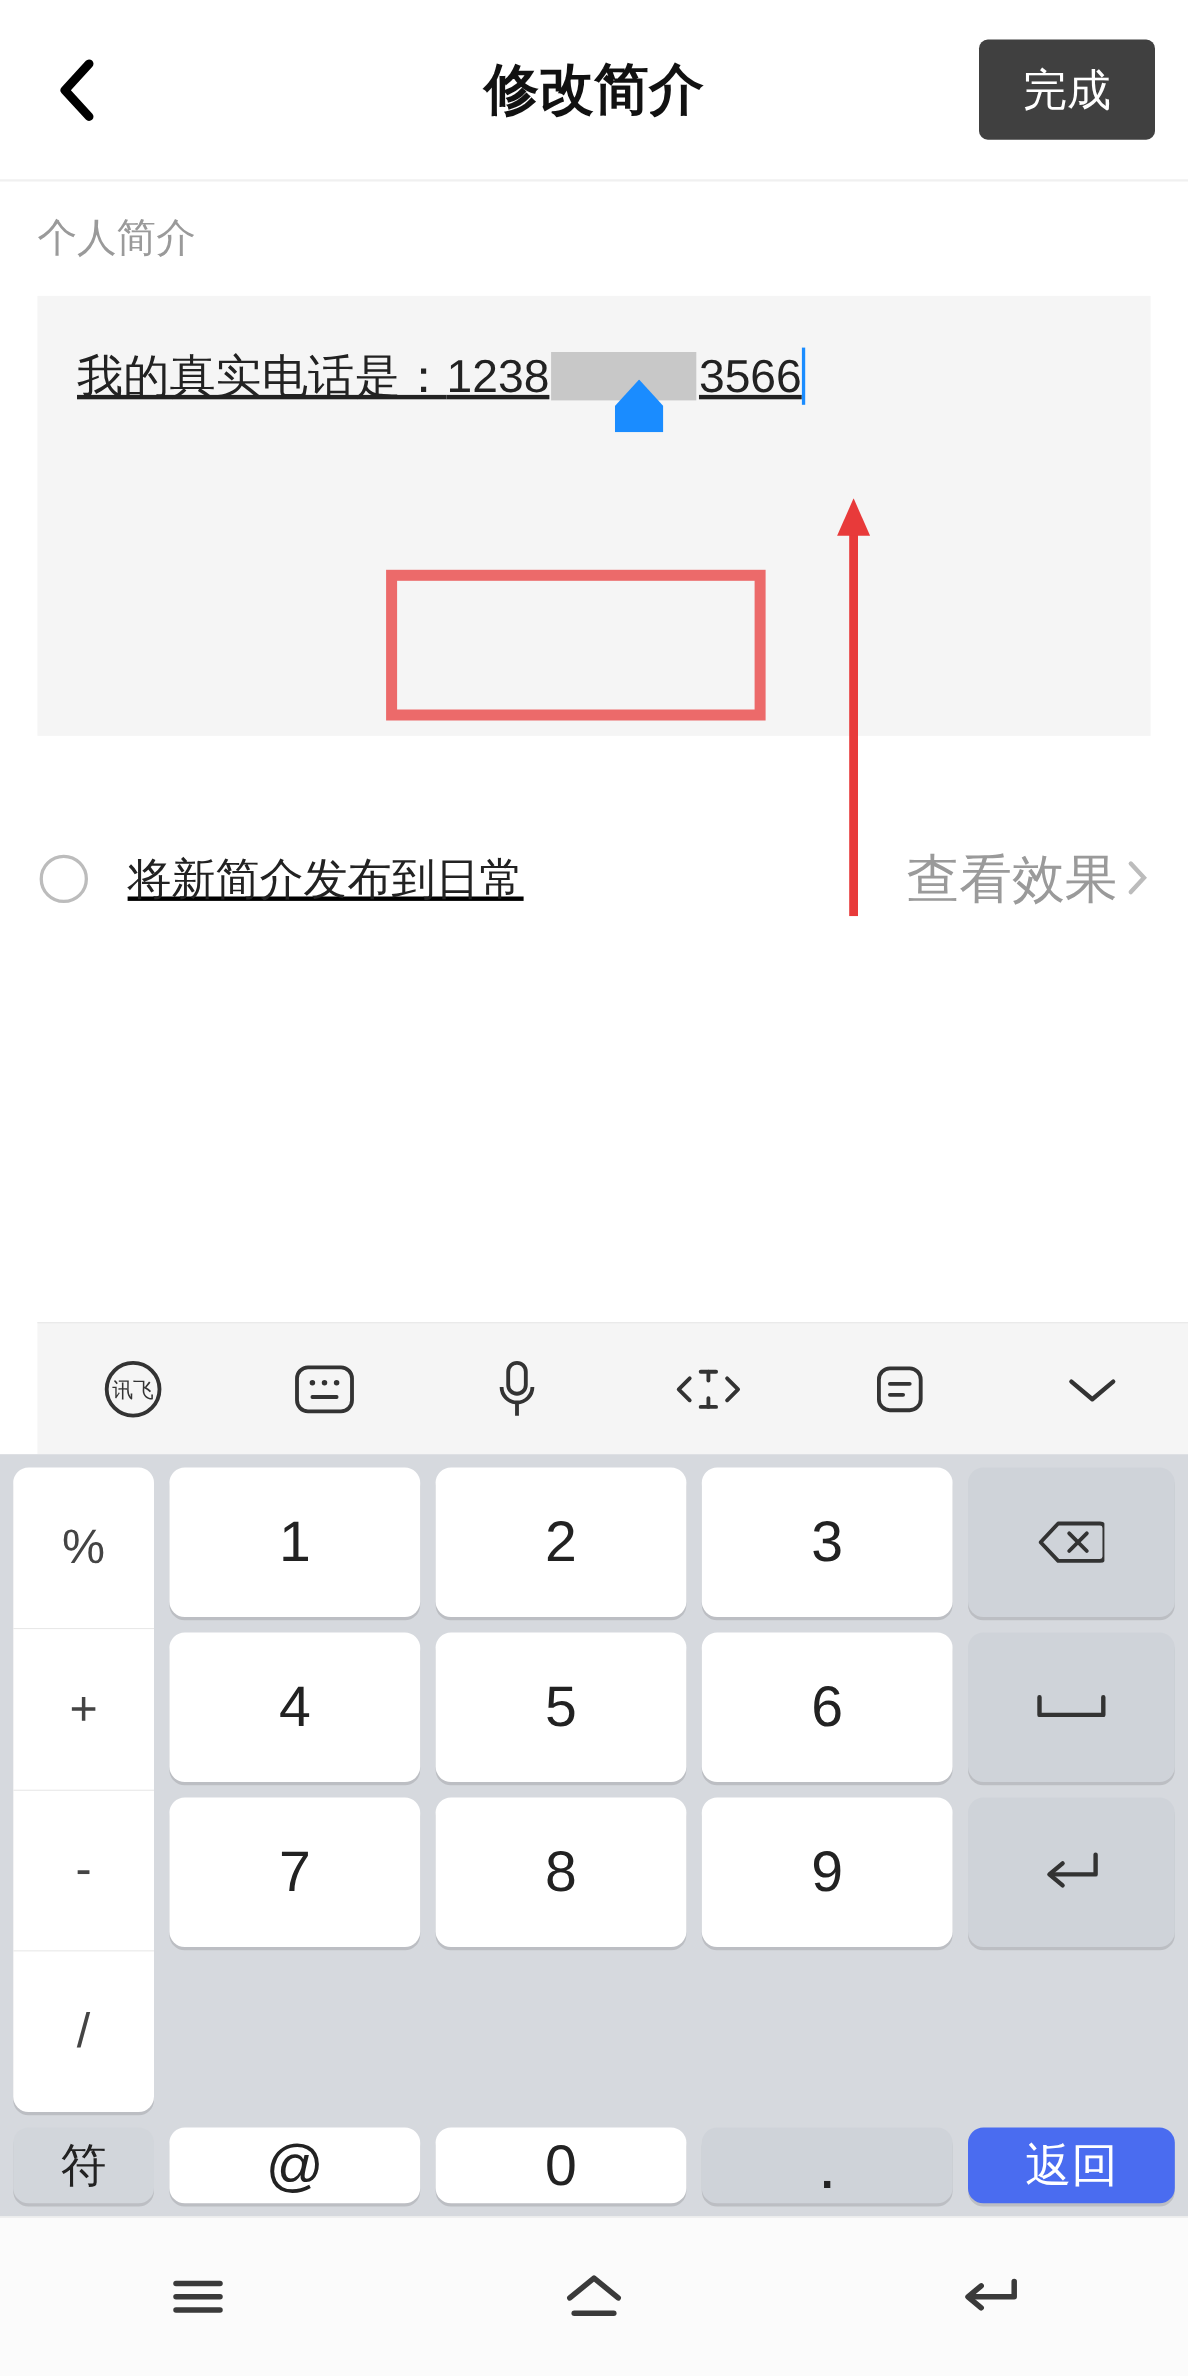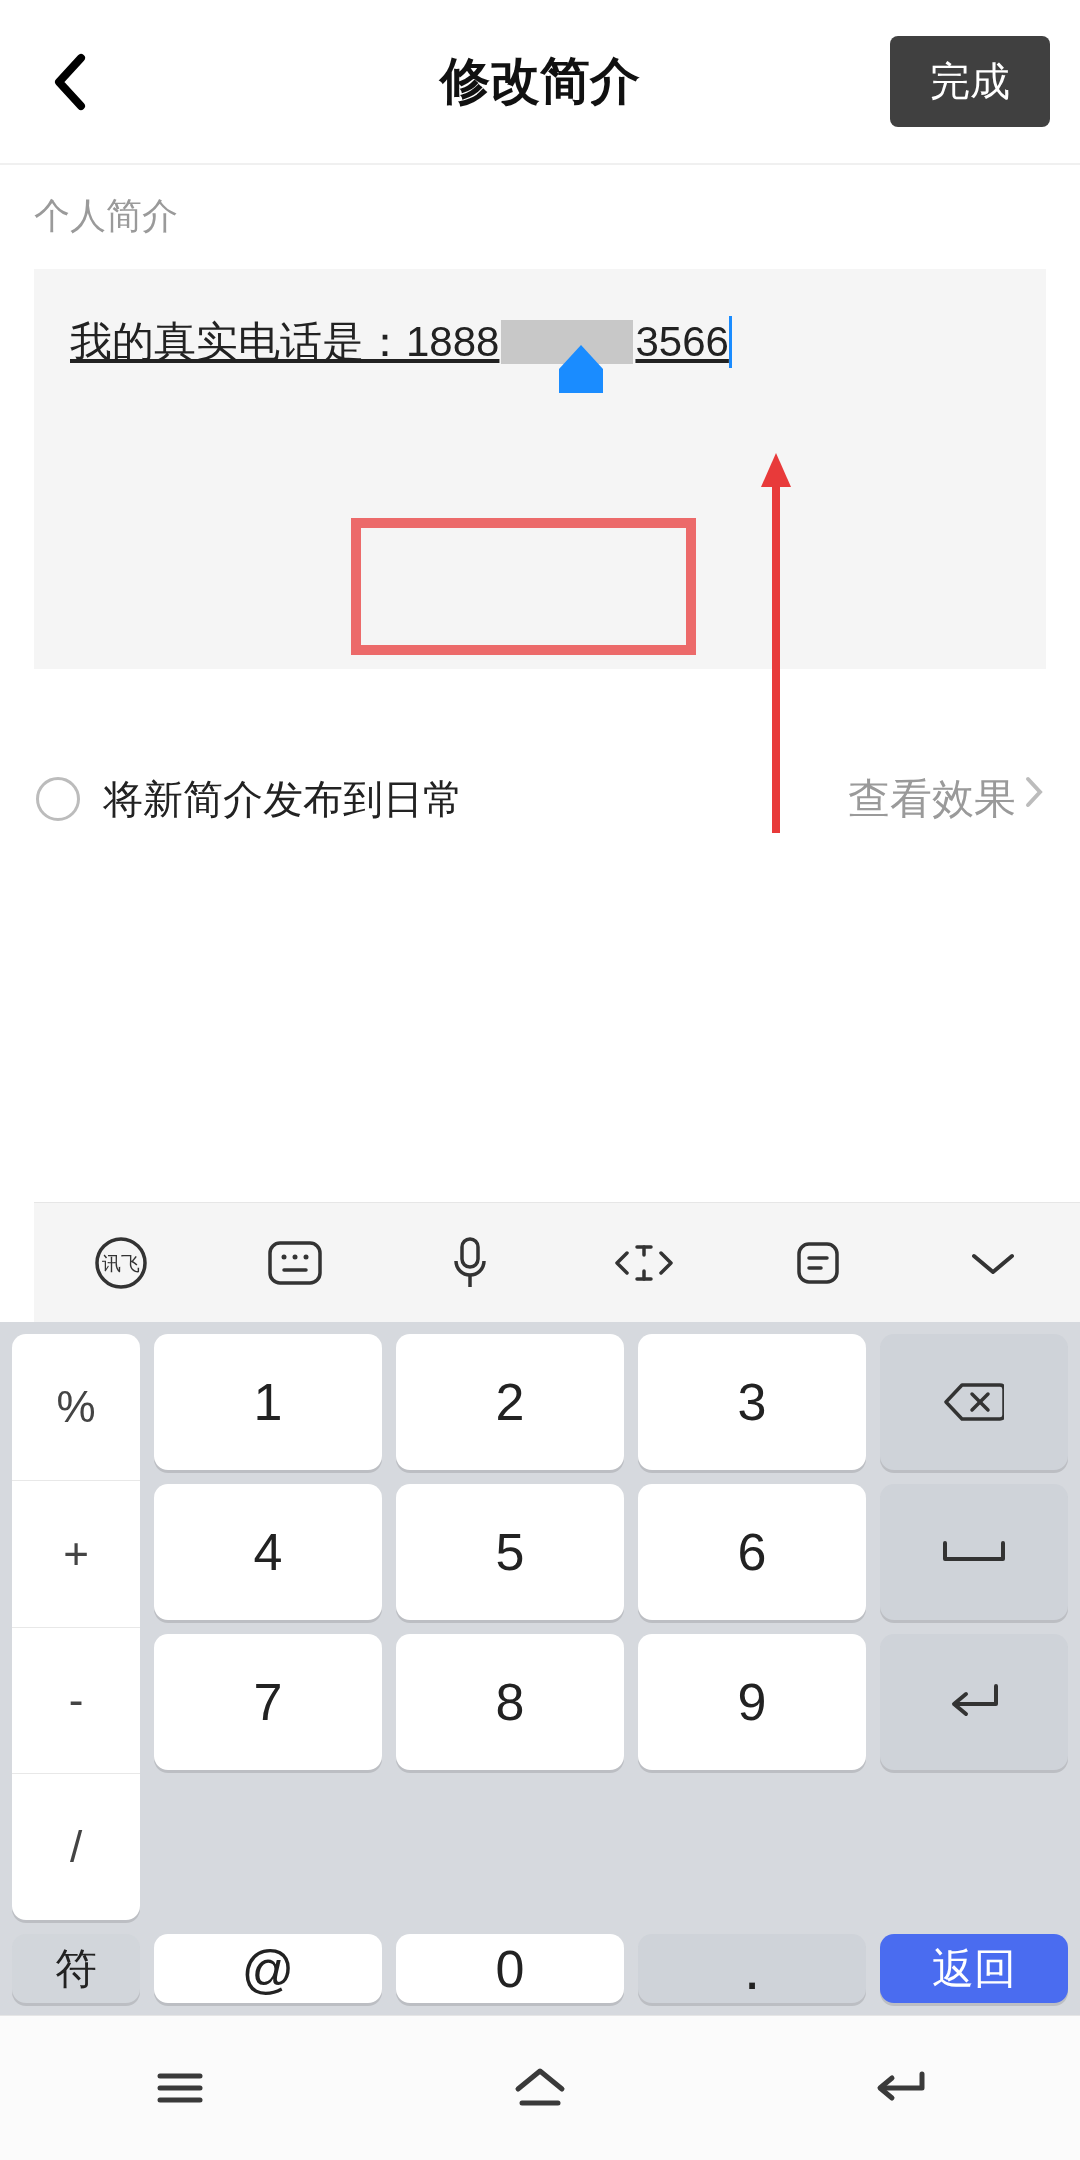--- a/index.html
+++ b/index.html
@@ -22,24 +22,24 @@
   .cursor-handle { position: absolute; left: 525px; top: 76px; }
   .cursor-handle svg { display: block; }
   .redaction { display: inline-block; width: 132px; height: 44px; background: #c8c8c8; vertical-align: middle; margin: 0 2px; }
 
   
   .annot-box { position: absolute; left: 317px; top: 249px; width: 345px; height: 137px; border: 10px solid #ec6a6a; z-index: 50; }
   .annot-arrow { position: absolute; left: 722px; top: 184px; z-index: 50; }
 
   
   .publish-row { display: flex; align-items: center; justify-content: space-between; padding: 0 36px; height: 120px; margin-top: 70px; }
-  .publish-left { display: flex; align-items: center; gap: 23px; }
+  .publish-left { display: flex; align-items: center; gap: 36px; text-decoration: underline; }
   .radio { width: 44px; height: 44px; border: 3px solid #bcbcbc; border-radius: 50%; }
   .publish-label { font-size: 40px; color: #222; }
-  .preview-link { font-size: 42px; color: #9a9a9a; display: flex; gap: 8px; }
+  .preview-link { font-size: 48px; color: #9a9a9a; display: flex; align-items: center; gap: 8px; }
   .chev { color: #bcbcbc; }
 
   
   .flex-spacer { flex: 1; }
 
   
   .kbd-toolbar { height: 120px; background: #f5f5f5; display: flex; align-items: center; justify-content: space-around; border-top: 1px solid #e6e6e6; margin-left: 34px; }
   .kbd-toolbar .tb-item { width: 70px; height: 70px; display: flex; align-items: center; justify-content: center; color: #333; }
 
   
@@ -71,21 +71,21 @@
     </div>
     <div class="title">修改简介</div>
     <button class="done-btn">完成</button>
   </div>
 
   <div class="section-label">个人简介</div>
 
   <div class="textarea-card">
     <div class="text-line">
       <span>我的真实电话是：</span>
-      <span>1888</span>
+      <span>1238</span>
       <span class="redaction"></span>
       <span>3566</span>
       <span class="cursor-caret"></span>
     </div>
     <div class="cursor-handle">
       <svg width="44" height="48" viewBox="0 0 44 48">
         <path d="M22 0 L44 24 L44 48 L0 48 L0 24 Z" fill="#1a8cff"></path>
       </svg>
     </div>
 

